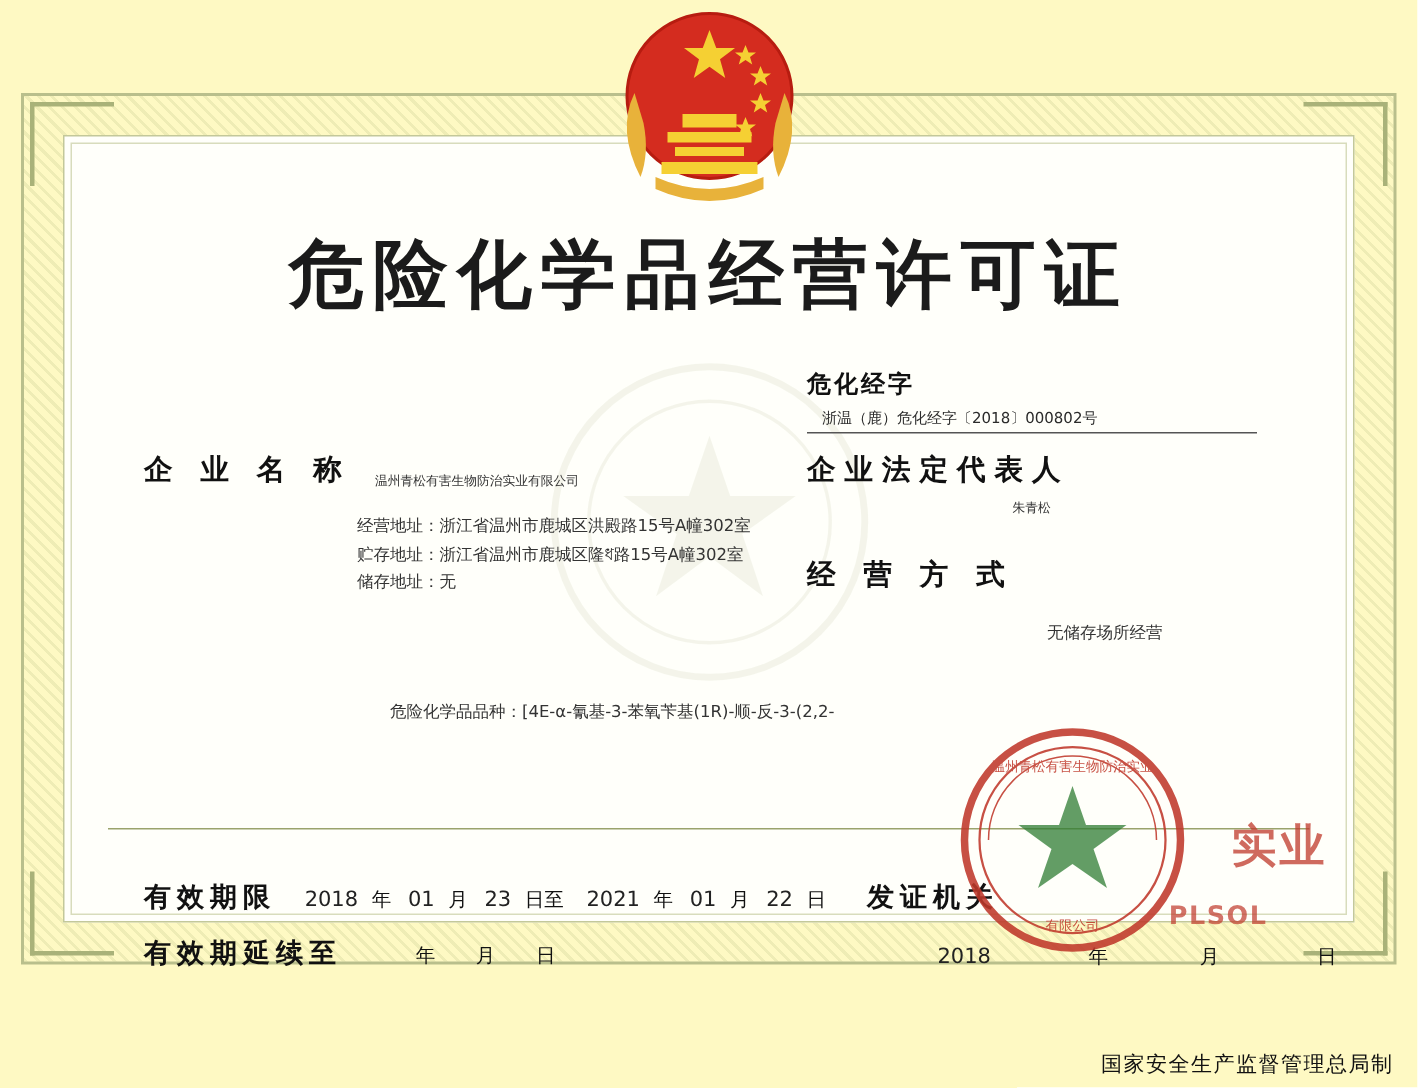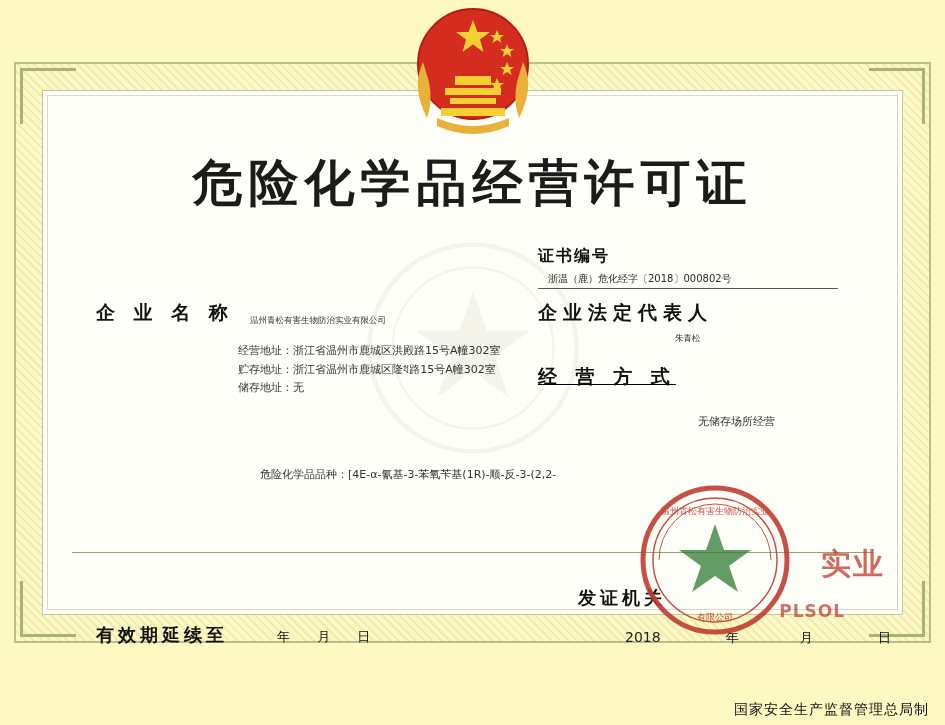--- a/index.html
+++ b/index.html
@@ -211,21 +211,21 @@
 
       <path d="M44 116 Q80 132 116 116 L116 124 Q80 140 44 124 Z" fill="#e8b23a"></path>
     </g>
   </svg>
 
   <div class="content">
 
     <div class="title">危险化学品经营许可证</div>
 
     <div class="row" style="left:478px; top:138px;">
-      <span class="cert-no-label">证书编号</span>
+      <span class="cert-no-label">危化经字</span>
       <span class="value underline" style="display:inline-block; min-width:300px; padding-left:10px; padding-bottom:2px; font-size:10px;">浙温（鹿）危化经字〔2018〕000802号</span>
     </div>
 
     <div class="row" style="left:36px; top:192px;">
       <span class="label">企 业 名 称</span>
     </div>
     <div class="row" style="left:190px; top:200px;">
       <span class="value-sm">温州青松有害生物防治实业有限公司</span>
     </div>
 
@@ -235,35 +235,50 @@
     <div class="row" style="left:615px; top:218px;">
       <span class="value-sm">朱青松</span>
     </div>
 
     <div class="row" style="left:178px; top:234px;">
       <div class="value-tiny">经营地址：浙江省温州市鹿城区洪殿路15号A幢302室</div>
       <div class="value-tiny">贮存地址：浙江省温州市鹿城区隆ধ路15号A幢302室</div>
       <div class="value-tiny">储存地址：无</div>
     </div>
 
-    <div class="row" style="left:478px; top:256px;text-decoration:underline;">
+    <div class="row" style="left:478px; top:262px;">
       <span class="label">经 营 方 式</span>
     </div>
     <div class="row" style="left:638px; top:302px;">
       <span class="value-tiny">无储存场所经营</span>
     </div>
 
     <div class="row" style="left:200px; top:358px;">
       <div class="value-tiny">危险化学品品种：[4E-α-氰基-3-苯氧苄基(1R)-顺-反-3-(2,2-</div>
     </div>
 
   </div>
 
   <div class="bottom-sep"></div>
 
+  <div style="position:absolute; left:96px; bottom:115px; z-index:6;">
+    <span class="big-label">有效期限</span>
+    <span class="date-num" style="margin-left:14px;">2018</span>
+    <span class="date-char" style="margin-left:4px;">年</span>
+    <span class="date-num" style="margin-left:6px;">01</span>
+    <span class="date-char" style="margin-left:4px;">月</span>
+    <span class="date-num" style="margin-left:6px;">23</span>
+    <span class="date-char" style="margin-left:4px;">日至</span>
+    <span class="date-num" style="margin-left:10px;">2021</span>
+    <span class="date-char" style="margin-left:4px;">年</span>
+    <span class="date-num" style="margin-left:6px;">01</span>
+    <span class="date-char" style="margin-left:4px;">月</span>
+    <span class="date-num" style="margin-left:6px;">22</span>
+    <span class="date-char" style="margin-left:4px;">日</span>
+  </div>
 
   <div style="position:absolute; left:578px; bottom:115px; z-index:6;">
     <span class="big-label">发证机关</span>
   </div>
 
   <div style="position:absolute; left:96px; bottom:78px; z-index:6;">
     <span class="big-label">有效期延续至</span>
     <span class="date-num" style="margin-left:40px;"></span>
     <span class="date-char" style="margin-left:4px;">年</span>
     <span class="date-num" style="margin-left:18px;"></span>

